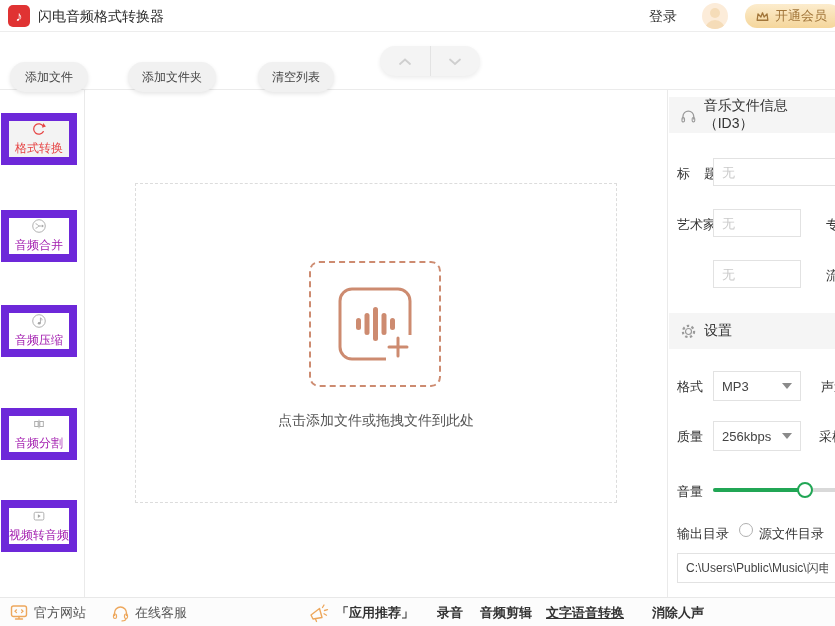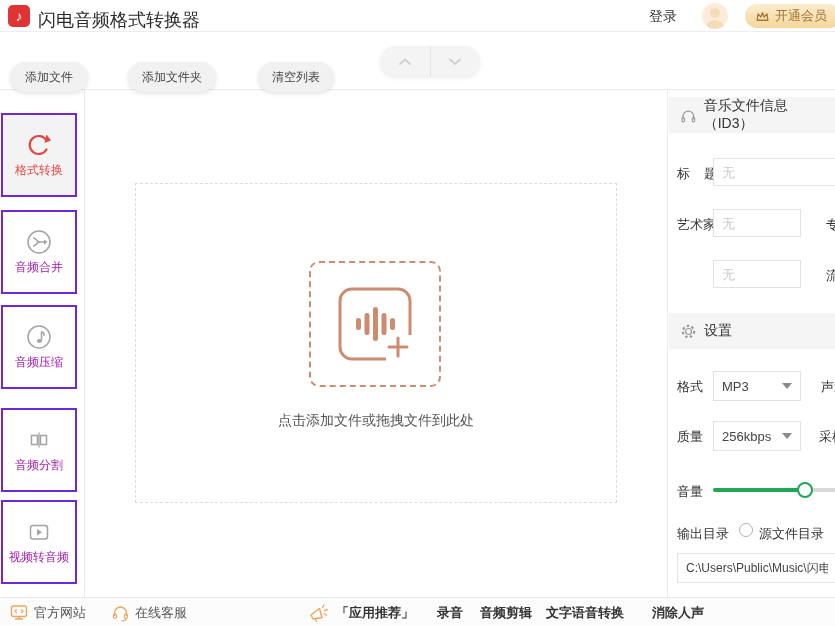--- a/index.html
+++ b/index.html
@@ -2,40 +2,40 @@
 <html><head>
 <meta charset="utf-8">
 <style>
   *{margin:0;padding:0;box-sizing:border-box;}
   body{font-family:"Liberation Sans","DejaVu Sans",sans-serif;background:#fff;}
   .app{position:relative;width:835px;height:626px;overflow:hidden;background:#fff;}
 
   
   .titlebar{position:absolute;top:0;left:0;width:835px;height:32px;background:#fff;border-bottom:1px solid #ededed;z-index:5;}
   .app-icon{position:absolute;left:8px;top:5px;width:22px;height:22px;border-radius:5px;background:#e03333;color:#fff;font-size:14px;text-align:center;line-height:22px;}
-  .app-title{position:absolute;left:38px;top:8px;font-size:18px;color:#2b2b2b;}
+  .app-title{position:absolute;left:38px;top:8px;font-size:14px;color:#2b2b2b;}
   .login{position:absolute;left:649px;top:8px;font-size:14px;color:#333;cursor:pointer;}
   .avatar{position:absolute;left:702px;top:3px;width:26px;height:26px;border-radius:50%;background:#fcecd9;overflow:hidden;cursor:pointer;}
   .avatar-head{position:absolute;left:8px;top:5px;width:10px;height:10px;border-radius:50%;background:#f5dcb8;}
   .avatar-body{position:absolute;left:3px;top:17px;width:20px;height:12px;border-radius:10px 10px 0 0;background:#f5dcb8;}
   .vip-btn{position:absolute;left:745px;top:4px;width:96px;height:24px;border-radius:12px;background:linear-gradient(180deg,#fceccd,#f5d69b);color:#a2763a;font-size:13px;display:flex;align-items:center;gap:5px;padding-left:10px;cursor:pointer;white-space:nowrap;}
 
   
   .toolbar{position:absolute;top:32px;left:0;width:835px;height:58px;background:#fff;border-bottom:1px solid #ebebeb;z-index:4;}
   .tbtn{position:absolute;top:14px;height:30px;border-radius:15px;background:#f1f1f1;box-shadow:0 2px 4px rgba(0,0,0,0.10);color:#444;font-size:12px;display:flex;align-items:center;justify-content:center;cursor:pointer;margin-top:16px;}
   #btn-add{left:10px;width:78px;}
   #btn-folder{left:128px;width:88px;}
   #btn-clear{left:258px;width:76px;}
   .arrows{position:absolute;left:380px;top:14px;width:100px;height:30px;border-radius:15px;background:#f4f4f4;box-shadow:0 2px 4px rgba(0,0,0,0.08);display:flex;overflow:hidden;}
   .arrow-half{flex:1;display:flex;align-items:center;justify-content:center;cursor:pointer;}
   .arrow-half:first-child{border-right:1px solid #e3e3e3;}
 
   
   .sidebar{position:absolute;top:90px;left:0;width:85px;height:507px;background:#fff;border-right:1px solid #eaeaea;}
-  .side-item{position:absolute;left:1px;width:76px;height:84px;border:2px solid #6d28d9;background:#fff;display:flex;flex-direction:column;align-items:center;justify-content:center;gap:3px;cursor:pointer;overflow:hidden;}
+  .side-item{position:absolute;left:1px;width:76px;height:52px;border:8px solid #6d28d9;background:#fff;display:flex;flex-direction:column;align-items:center;justify-content:center;gap:3px;cursor:pointer;overflow:hidden;}
   .side-item.active{background:#f3f3f3;}
   .side-label{font-size:12px;color:#a21caf;white-space:nowrap;}
   .side-item.active .side-label{color:#e64545;}
   #side-0{top:23px;} #side-1{top:120px;} #side-2{top:215px;} #side-3{top:318px;} #side-4{top:410px;}
 
   
   .main{position:absolute;top:90px;left:85px;width:582px;height:507px;background:#fff;}
   .outer-drop{position:absolute;left:50px;top:93px;width:482px;height:320px;border:1px dashed #dcdcdc;}
   .inner-drop{position:absolute;left:173px;top:77px;width:132px;height:126px;border:2px dashed #cd8b70;border-radius:10px;display:flex;align-items:center;justify-content:center;cursor:pointer;}
   .drop-hint{position:absolute;left:0;top:228px;width:100%;text-align:center;font-size:14px;color:#555;}
@@ -54,21 +54,21 @@
   .vol-fill{height:4px;background:#21a655;border-radius:2px;position:relative;}
   .vol-handle{position:absolute;right:-8px;top:-6px;width:16px;height:16px;background:#fff;border:2px solid #21a655;border-radius:50%;cursor:pointer;}
   .radio{position:absolute;left:71px;top:433px;width:14px;height:14px;border:1px solid #b0b0b0;border-radius:50%;background:#fff;cursor:pointer;}
 
   
   .footer{position:absolute;left:0;bottom:0;width:835px;height:29px;background:#fcfcfc;border-top:1px solid #e8e8e8;}
   .f-item{position:absolute;top:0;height:29px;display:flex;align-items:center;gap:6px;font-size:13px;color:#555;cursor:pointer;white-space:nowrap;}
   #f-site{left:10px;} #f-support{left:112px;}
   #f-promo{left:336px;font-weight:bold;color:#333;}
   .f-app{position:absolute;top:0;height:29px;line-height:29px;font-size:13px;font-weight:bold;color:#333;cursor:pointer;white-space:nowrap;}
-  #f-app-0{left:437px;} #f-app-1{left:480px;} #f-app-2{left:546px;} #f-app-3{left:652px;}
+  #f-app-0{left:437px;} #f-app-1{left:480px;} #f-app-2{left:546px;text-decoration:underline;} #f-app-3{left:652px;}
   #f-promo-icon{position:absolute;left:308px;top:5px;}
 </style>
 </head>
 <body>
 
 <div class="app">
 
   <div class="titlebar">
     <div class="app-icon">♪</div>
     <div class="app-title">闪电音频格式转换器</div>

